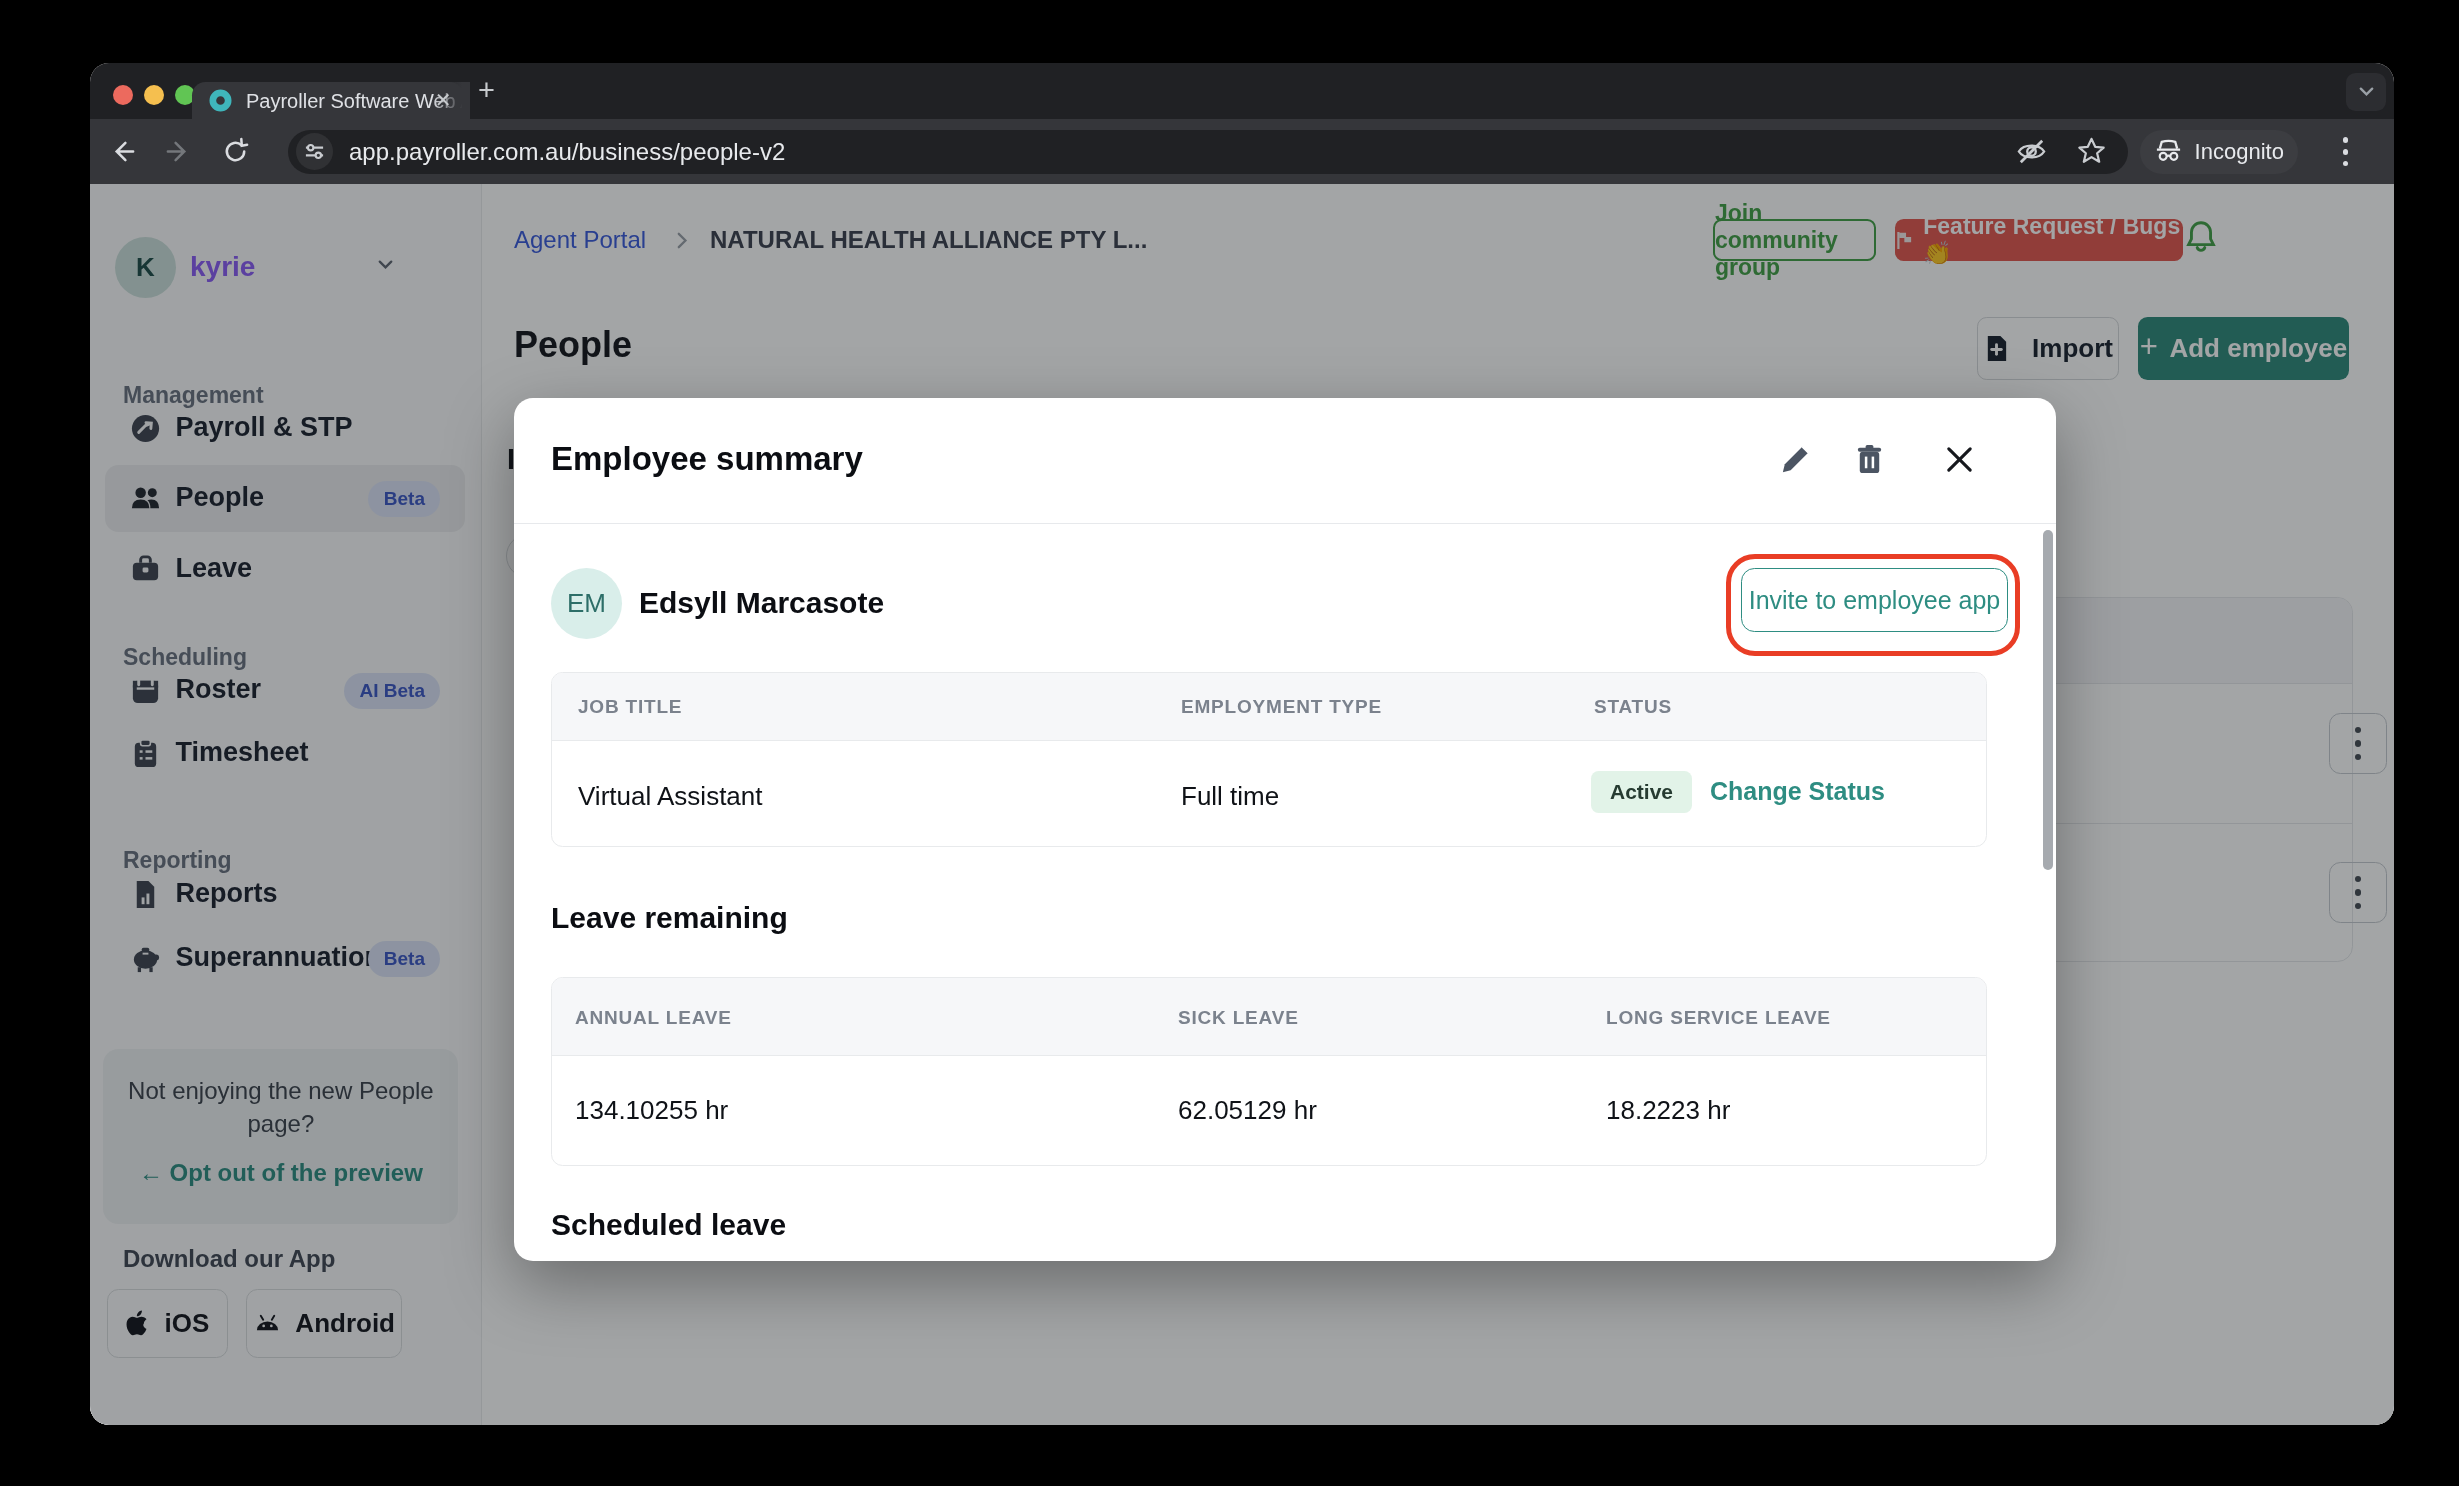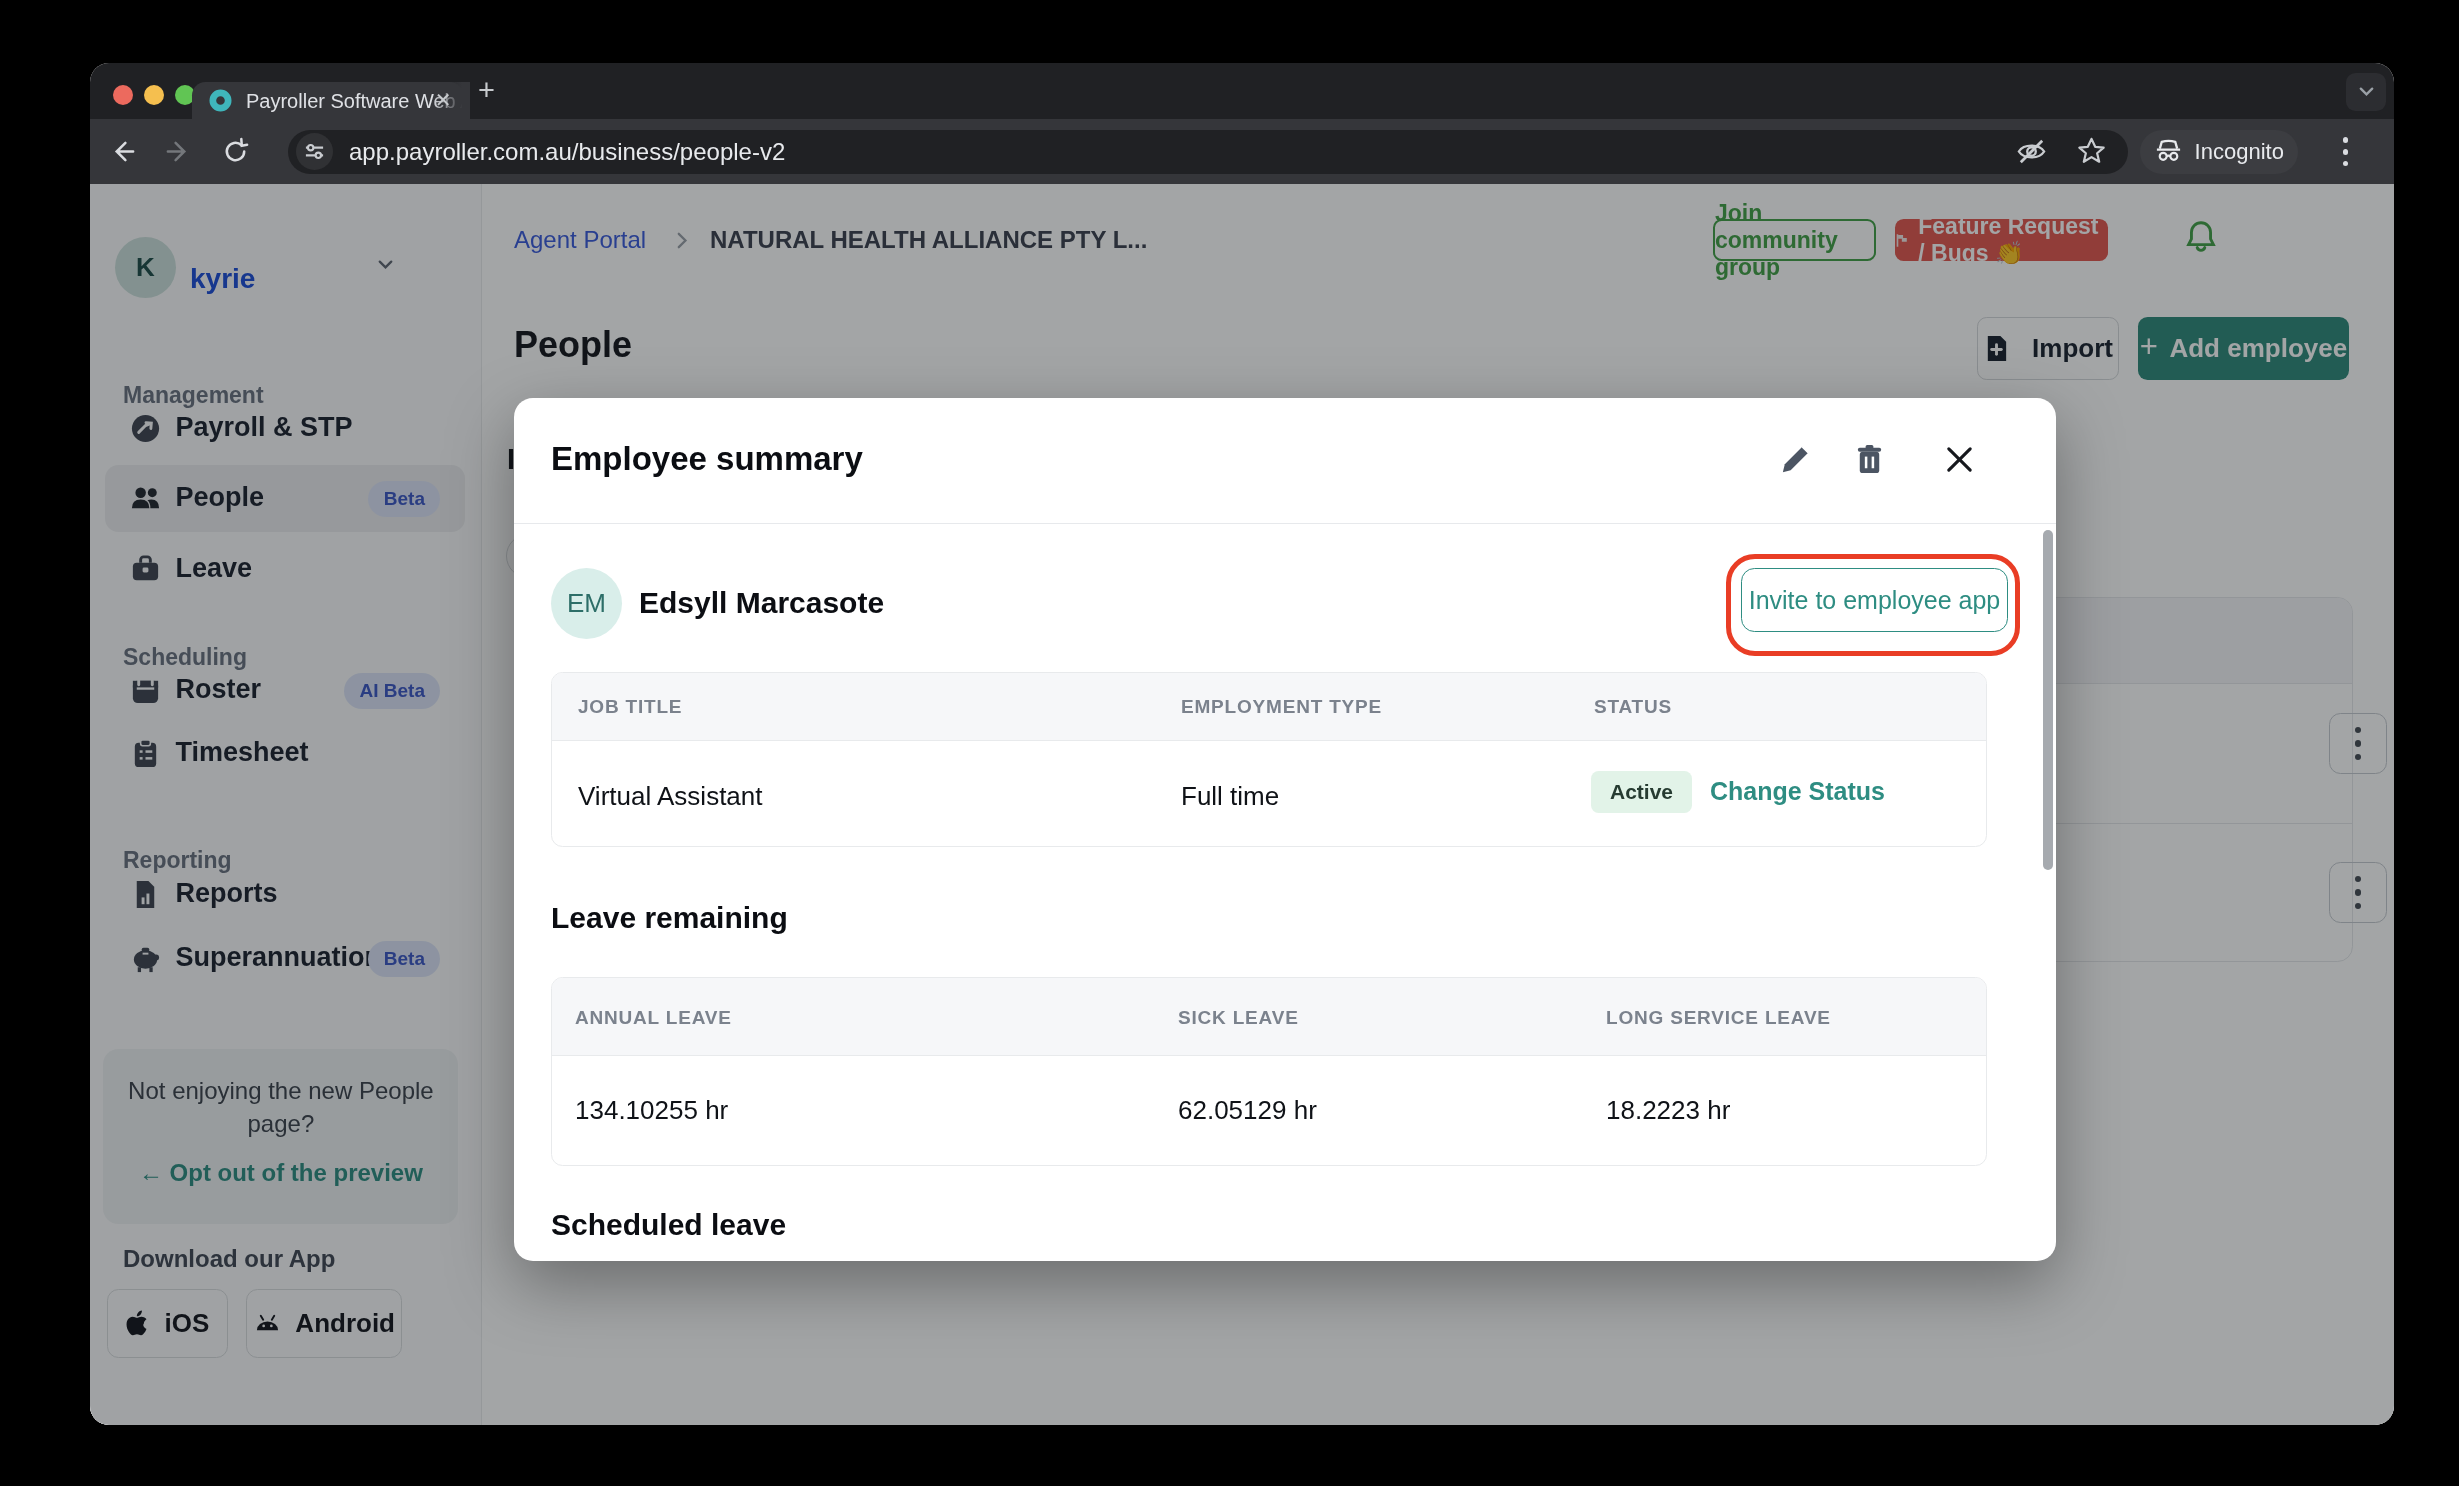--- a/index.html
+++ b/index.html
@@ -37,21 +37,21 @@
        display:flex;flex-direction:column;align-items:center;justify-content:center;gap:5.8px;}
   .bdot{width:5.8px;height:5.8px;border-radius:50%;background:#dadce0;}
 
   
   .app{position:absolute;top:121px;left:0;right:0;bottom:0;background:#fff;}
   .sidebar{position:absolute;left:0;top:0;width:391px;height:100%;background:#fafbfc;
        border-right:1px solid #e9eaec;}
   .avatar{position:absolute;left:25px;top:53px;width:61px;height:61px;border-radius:50%;
        background:#ccdfdb;color:#1d4d49;font-size:26px;font-weight:600;
        display:flex;align-items:center;justify-content:center;}
-  .profile-name{position:absolute;left:100px;top:67px;font-size:28px;font-weight:700;color:#1d4ed8;margin-top:12px;}
+  .profile-name{position:absolute;left:100px;top:67px;font-size:28px;font-weight:700;color:#8b5cf6;}
   .profile-chev{position:absolute;left:284px;top:69px;color:#5f6672;}
   .sec-label{position:absolute;left:33px;font-size:23px;font-weight:600;color:#6a7280;margin-top:33px;}
   .nav-item{position:absolute;left:15.4px;width:360px;height:67px;border-radius:13.4px;}
   .nav-item.active{background:#ececef;}
   .nav-ic{position:absolute;left:24px;top:17.3px;width:33px;height:33px;color:#3f4552;}
   .nav-label{position:absolute;left:70px;top:17.3px;font-size:27px;font-weight:600;color:#1c2230;}
   .badge{position:absolute;right:25px;top:16.3px;padding:6.7px 15.4px;border-radius:960px;
        background:#dce3f7;color:#3c57c6;font-size:19px;font-weight:700;}
   .promo{position:absolute;left:13.4px;top:865px;width:355px;height:175px;background:#eef0f2;
        border-radius:15.4px;}
@@ -64,21 +64,21 @@
        display:flex;align-items:center;justify-content:center;gap:13.4px;font-size:26px;
        font-weight:700;color:#14161d;background:transparent;box-sizing:border-box;}
 
   .main{position:absolute;left:391px;top:0;right:0;bottom:0;}
   .crumb-link{position:absolute;left:33px;top:42px;font-size:24px;color:#3b5bdb;}
   .crumb-sep{position:absolute;left:192px;top:46px;color:#9aa0a8;}
   .crumb-cur{position:absolute;left:229px;top:42px;font-size:24px;font-weight:600;color:#3c4250;}
   .join-btn{position:absolute;left:1232px;top:35px;width:163px;height:42px;border:2.4px solid #43a047;
        border-radius:8.6px;color:#43a047;font-size:23px;font-weight:600;display:flex;
        align-items:center;justify-content:flex-start;box-sizing:border-box;background:transparent;}
-  .feat-btn{position:absolute;left:1414px;top:35px;width:213px;height:42px;background:#e2574f;
+  .feat-btn{position:absolute;left:1414px;top:35px;width:288px;height:42px;background:#e2574f;
        border-radius:8.6px;color:#fff;font-size:23px;font-weight:600;display:flex;gap:9.6px;
        align-items:center;justify-content:center;}
   .bell{position:absolute;left:1699px;top:33px;width:42px;height:42px;color:#43a047;}
   .page-title{position:absolute;left:33px;top:140px;font-size:36px;font-weight:800;color:#15181e;}
   .import-btn{position:absolute;left:1496px;top:133px;width:142px;height:63px;background:#fff;
        border:1.9px solid #d5d8db;border-radius:9.6px;display:flex;align-items:center;
        justify-content:center;gap:22px;font-size:26px;font-weight:600;color:#1a2330;
        box-sizing:border-box;}
   .add-btn{position:absolute;left:1657px;top:133px;width:211px;height:63px;background:#2f8a7b;
        border-radius:9.6px;display:flex;align-items:center;justify-content:center;gap:11.5px;

